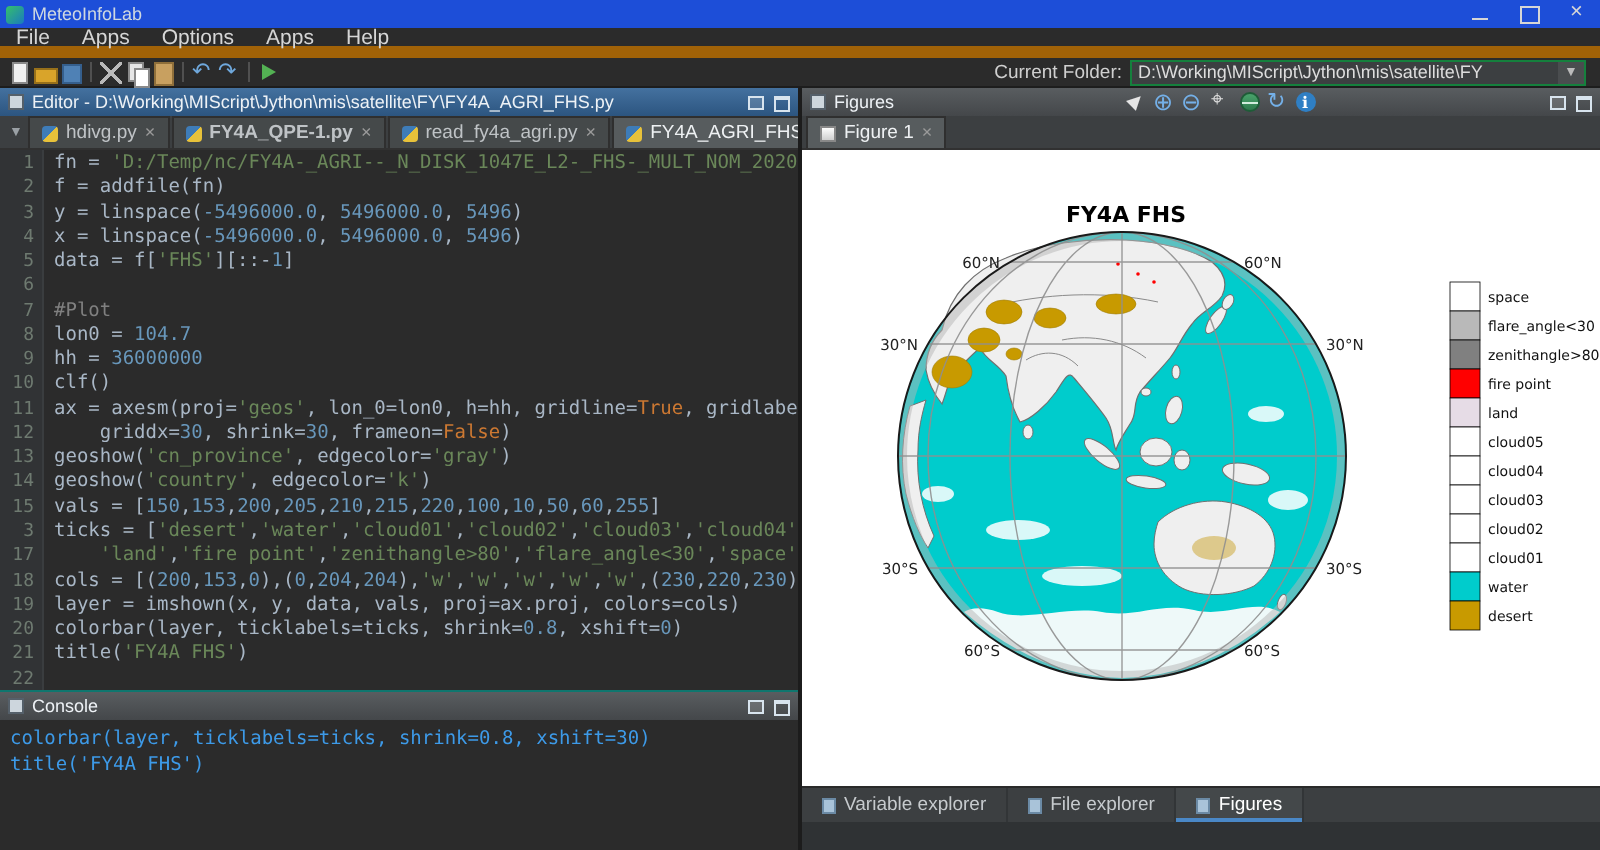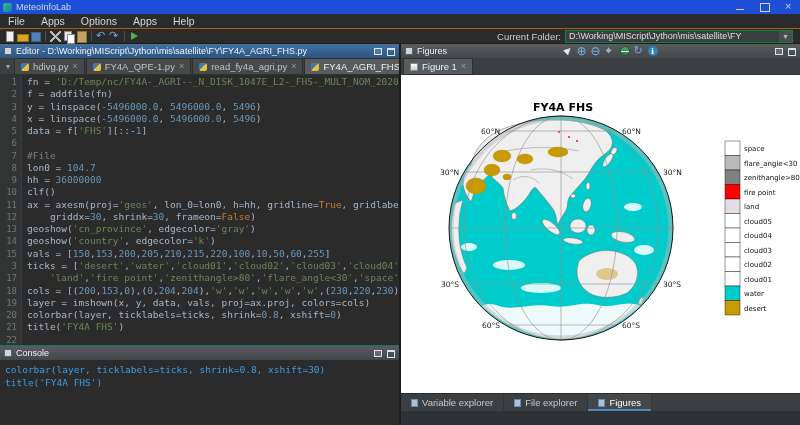--- a/index.html
+++ b/index.html
@@ -5,21 +5,21 @@
   *{margin:0;padding:0;box-sizing:border-box}
   html,body{width:800px;height:425px;overflow:hidden;background:#2b2b2b;
     font-family:"Liberation Sans",sans-serif;-webkit-font-smoothing:antialiased}
   .window{width:800px;height:425px;display:flex;flex-direction:column;background:#2b2b2b}
 
   
   .titlebar{height:14px;background:#1d4ed8;display:flex;align-items:center;font-size:9px;color:#cfd8e0;flex:none}
   .app-icon{width:9px;height:9px;margin:0 4px 0 3px;border-radius:2px;background:linear-gradient(135deg,#35c06a,#1a7ac0)}
   .win-btns{margin-left:auto;display:flex;height:100%}
   .win-btn{width:24px;height:100%;position:relative}
-  .menubar{height:15px;background:#2b2b2b;display:flex;align-items:center;font-size:10.5px;color:#d6d6d6;border-bottom:1px solid #a16207;flex:none}
+  .menubar{height:15px;background:#2b2b2b;display:flex;align-items:center;font-size:10.5px;color:#d6d6d6;border-bottom:6px solid #a16207;flex:none}
   .menu-item{padding:0 8px;height:100%;display:flex;align-items:center}
   .toolbar{height:15px;background:#2b2b2b;display:flex;align-items:center;padding:0 3px;border-bottom:1px solid #1d1d1d;flex:none}
   .current-folder{margin-left:auto;display:flex;align-items:center;font-size:9.5px;color:#cfcfcf;gap:4px;padding-right:4px}
   .cf-combo{display:flex;width:228px;height:13px;background:#3c3f41;border:1px solid #15803d}
   .cf-value{flex:1;font-size:9px;color:#ddd;padding:0 3px;line-height:11px;white-space:nowrap;overflow:hidden}
   .cf-arrow{width:13px;background:#4a4d4f;color:#bbb;font-size:7px;text-align:center;line-height:11px}
 
   
   .icon{display:inline-block;position:relative;width:13px;height:13px;flex:none}
   .tb-sep{width:1px;height:10px;background:#505050;margin:0 3px;flex:none}
@@ -151,21 +151,21 @@
         </div>
         <div class="edit-tabs">
           <span class="tablist-btn">▼</span>
         <div class="tab">
               <div class="python-file-icon"></div>
               <div style="display: inline;">hdivg.py</div>
               <div class="tab-close">×</div>
             </div>
             <div class="tab">
               <div class="python-file-icon"></div>
-              <div style="display: inline;">FY4A_QPE-1.py</div>
+              <div style="display: inline; font-weight: bold;">FY4A_QPE-1.py</div>
               <div class="tab-close">×</div>
             </div>
             <div class="tab">
               <div class="python-file-icon"></div>
               <div style="display: inline;">read_fy4a_agri.py</div>
               <div class="tab-close">×</div>
             </div>
             <div class="tab active">
               <div class="python-file-icon"></div>
               <div style="display: inline;">FY4A_AGRI_FHS.py</div>
@@ -197,21 +197,21 @@
               <div class="gl">21</div>
               <div class="gl">22</div>
             </div>
           <div class="code-lines">
               <div class="code-line"><span class="tok-v">fn = </span><span class="tok-s">'D:/Temp/nc/FY4A-_AGRI--_N_DISK_1047E_L2-_FHS-_MULT_NOM_20200629140000_20</span></div>
               <div class="code-line"><span class="tok-v">f = addfile(fn)</span></div>
               <div class="code-line"><span class="tok-v">y = linspace(</span><span class="tok-n">-5496000.0</span><span class="tok-v">, </span><span class="tok-n">5496000.0</span><span class="tok-v">, </span><span class="tok-n">5496</span><span class="tok-v">)</span></div>
               <div class="code-line"><span class="tok-v">x = linspace(</span><span class="tok-n">-5496000.0</span><span class="tok-v">, </span><span class="tok-n">5496000.0</span><span class="tok-v">, </span><span class="tok-n">5496</span><span class="tok-v">)</span></div>
               <div class="code-line"><span class="tok-v">data = f[</span><span class="tok-s">'FHS'</span><span class="tok-v">][::-</span><span class="tok-n">1</span><span class="tok-v">]</span></div>
               <div class="code-line"></div>
-              <div class="code-line"><span class="tok-c">#File</span></div>
+              <div class="code-line"><span class="tok-c">#Plot</span></div>
               <div class="code-line"><span class="tok-v">lon0 = </span><span class="tok-n">104.7</span></div>
               <div class="code-line"><span class="tok-v">hh = </span><span class="tok-n">36000000</span></div>
               <div class="code-line"><span class="tok-v">clf()</span></div>
               <div class="code-line"><span class="tok-v">ax = axesm(proj=</span><span class="tok-s">'geos'</span><span class="tok-v">, lon_0=lon0, h=hh, gridline=</span><span class="tok-k">True</span><span class="tok-v">, gridlabelloc=</span></div>
               <div class="code-line"><span class="tok-v">    griddx=</span><span class="tok-n">30</span><span class="tok-v">, shrink=</span><span class="tok-n">30</span><span class="tok-v">, frameon=</span><span class="tok-k">False</span><span class="tok-v">)</span></div>
               <div class="code-line"><span class="tok-v">geoshow(</span><span class="tok-s">'cn_province'</span><span class="tok-v">, edgecolor=</span><span class="tok-s">'gray'</span><span class="tok-v">)</span></div>
               <div class="code-line"><span class="tok-v">geoshow(</span><span class="tok-s">'country'</span><span class="tok-v">, edgecolor=</span><span class="tok-s">'k'</span><span class="tok-v">)</span></div>
               <div class="code-line"><span class="tok-v">vals = [</span><span class="tok-n">150</span><span class="tok-v">,</span><span class="tok-n">153</span><span class="tok-v">,</span><span class="tok-n">200</span><span class="tok-v">,</span><span class="tok-n">205</span><span class="tok-v">,</span><span class="tok-n">210</span><span class="tok-v">,</span><span class="tok-n">215</span><span class="tok-v">,</span><span class="tok-n">220</span><span class="tok-v">,</span><span class="tok-n">100</span><span class="tok-v">,</span><span class="tok-n">10</span><span class="tok-v">,</span><span class="tok-n">50</span><span class="tok-v">,</span><span class="tok-n">60</span><span class="tok-v">,</span><span class="tok-n">255</span><span class="tok-v">]</span></div>
               <div class="code-line"><span class="tok-v">ticks = [</span><span class="tok-s">'desert'</span><span class="tok-v">,</span><span class="tok-s">'water'</span><span class="tok-v">,</span><span class="tok-s">'cloud01'</span><span class="tok-v">,</span><span class="tok-s">'cloud02'</span><span class="tok-v">,</span><span class="tok-s">'cloud03'</span><span class="tok-v">,</span><span class="tok-s">'cloud04'</span><span class="tok-v">,</span></div>
               <div class="code-line"><span class="tok-v">    </span><span class="tok-s">'land'</span><span class="tok-v">,</span><span class="tok-s">'fire point'</span><span class="tok-v">,</span><span class="tok-s">'zenithangle&gt;80'</span><span class="tok-v">,</span><span class="tok-s">'flare_angle&lt;30'</span><span class="tok-v">,</span><span class="tok-s">'space'</span><span class="tok-v">]</span></div>

